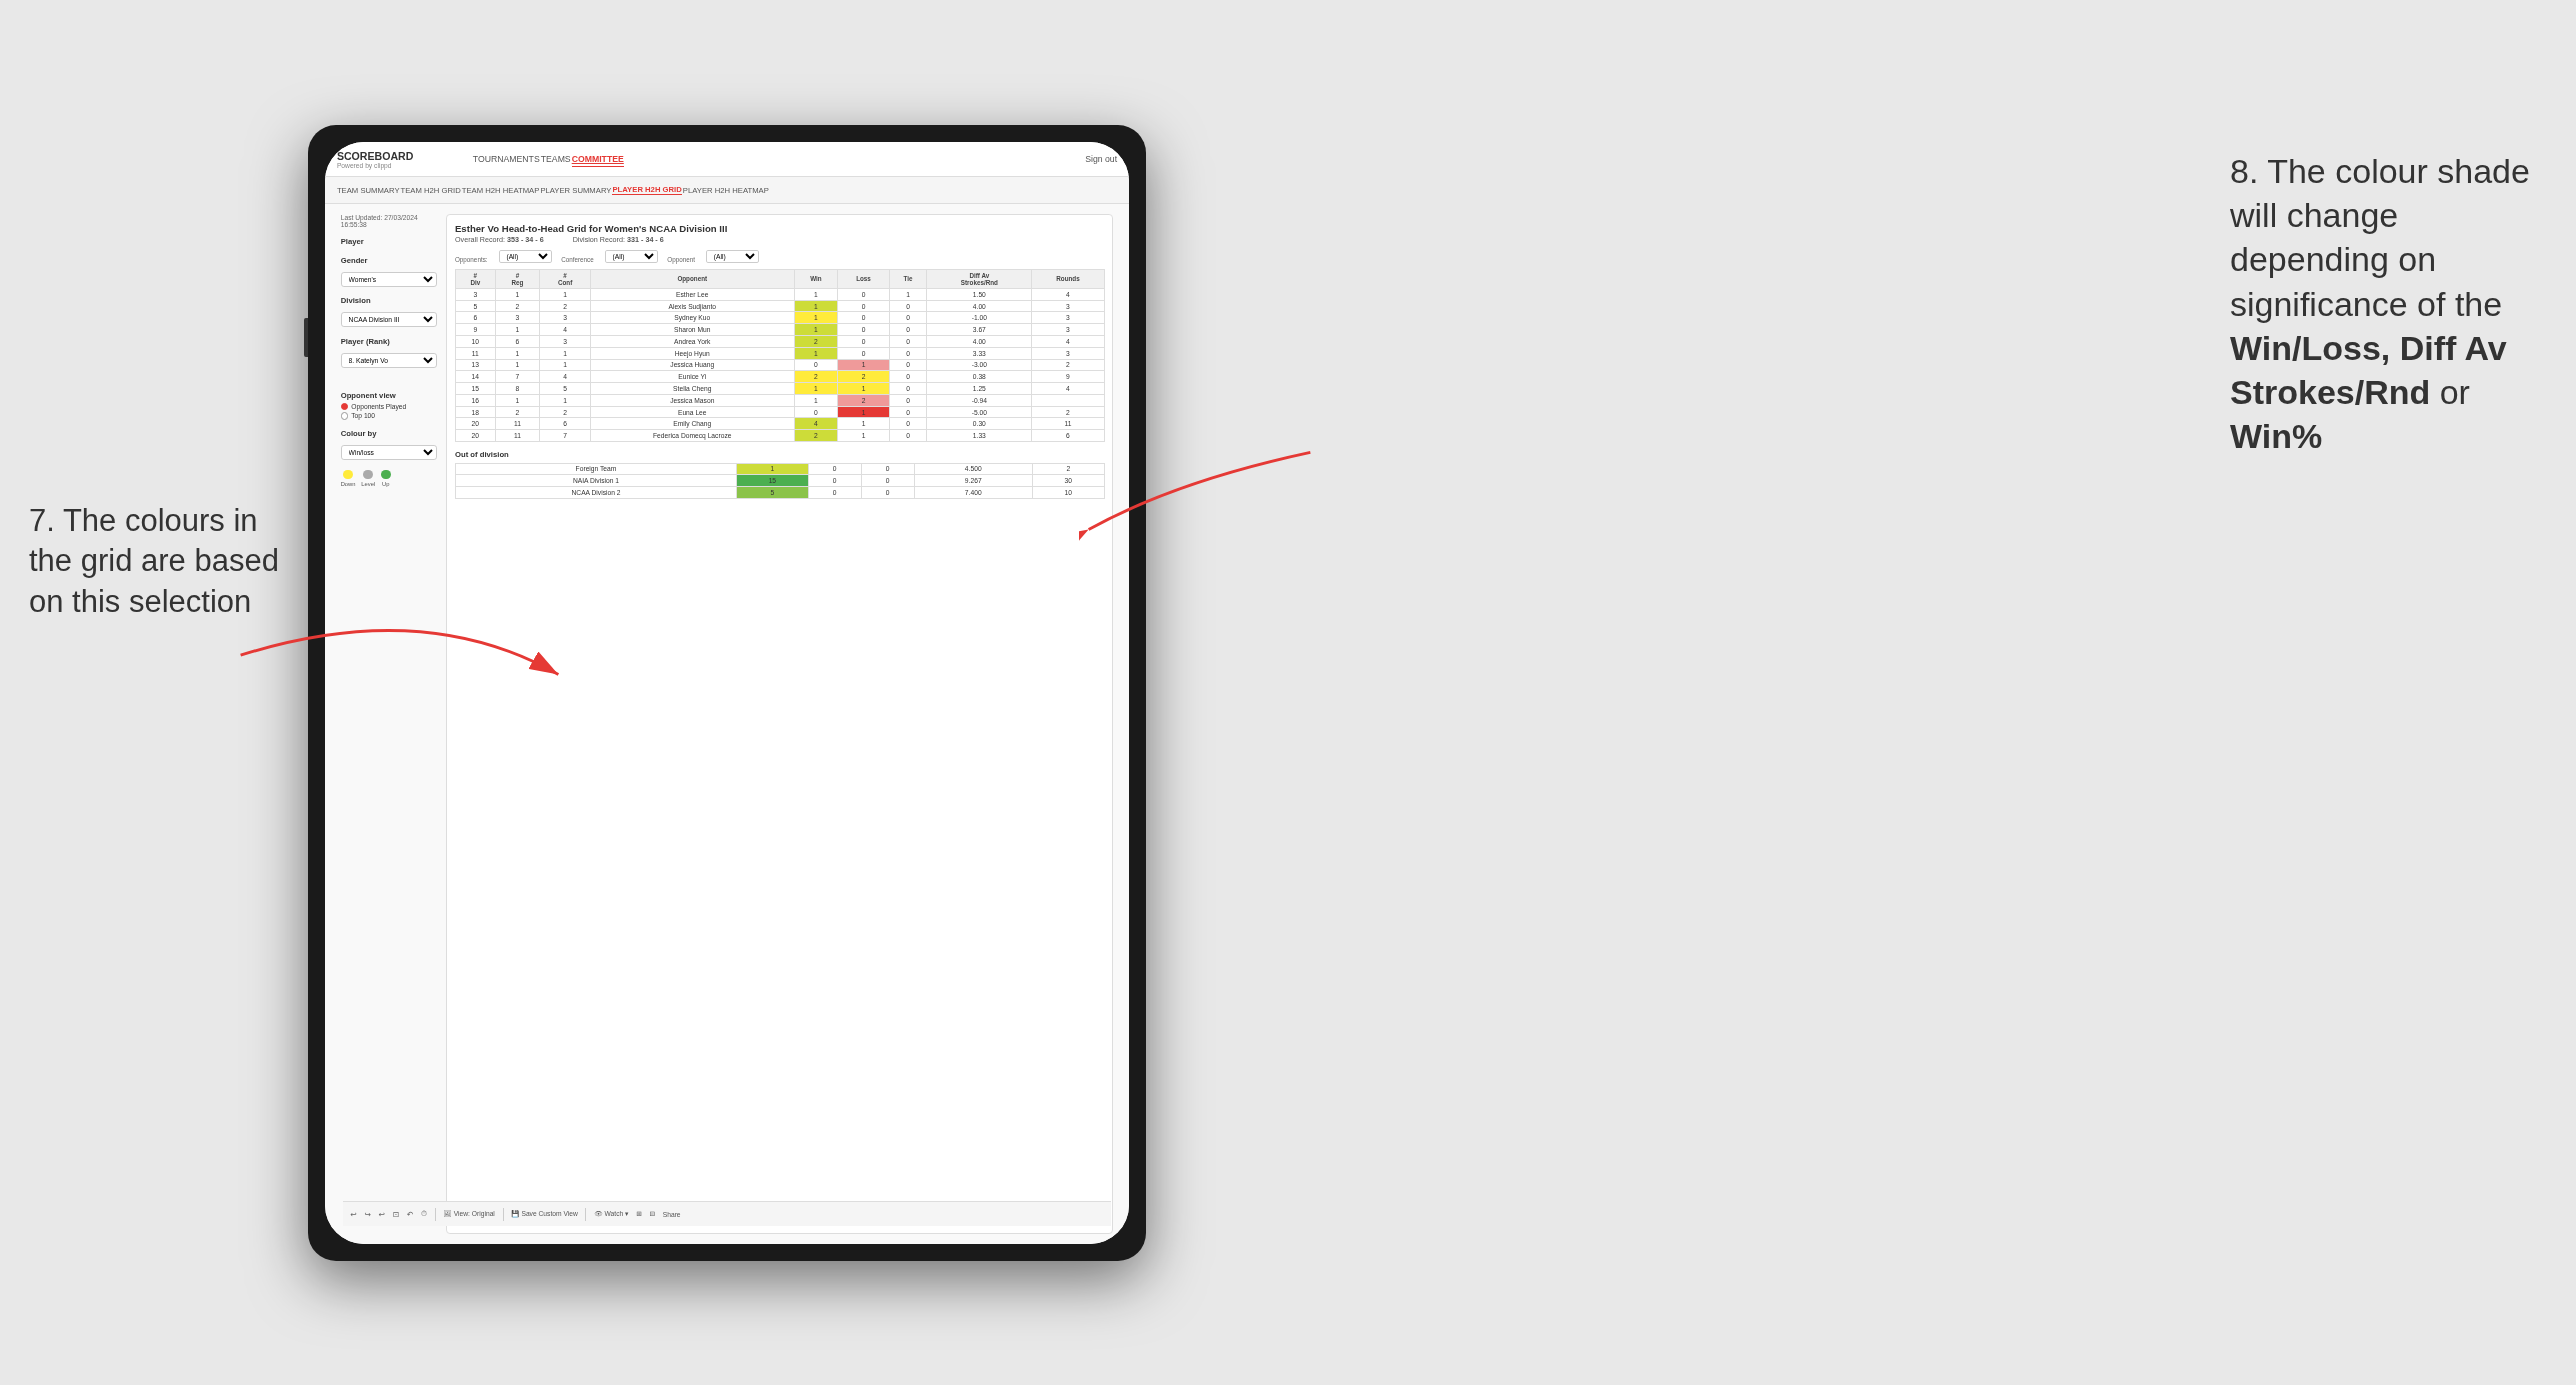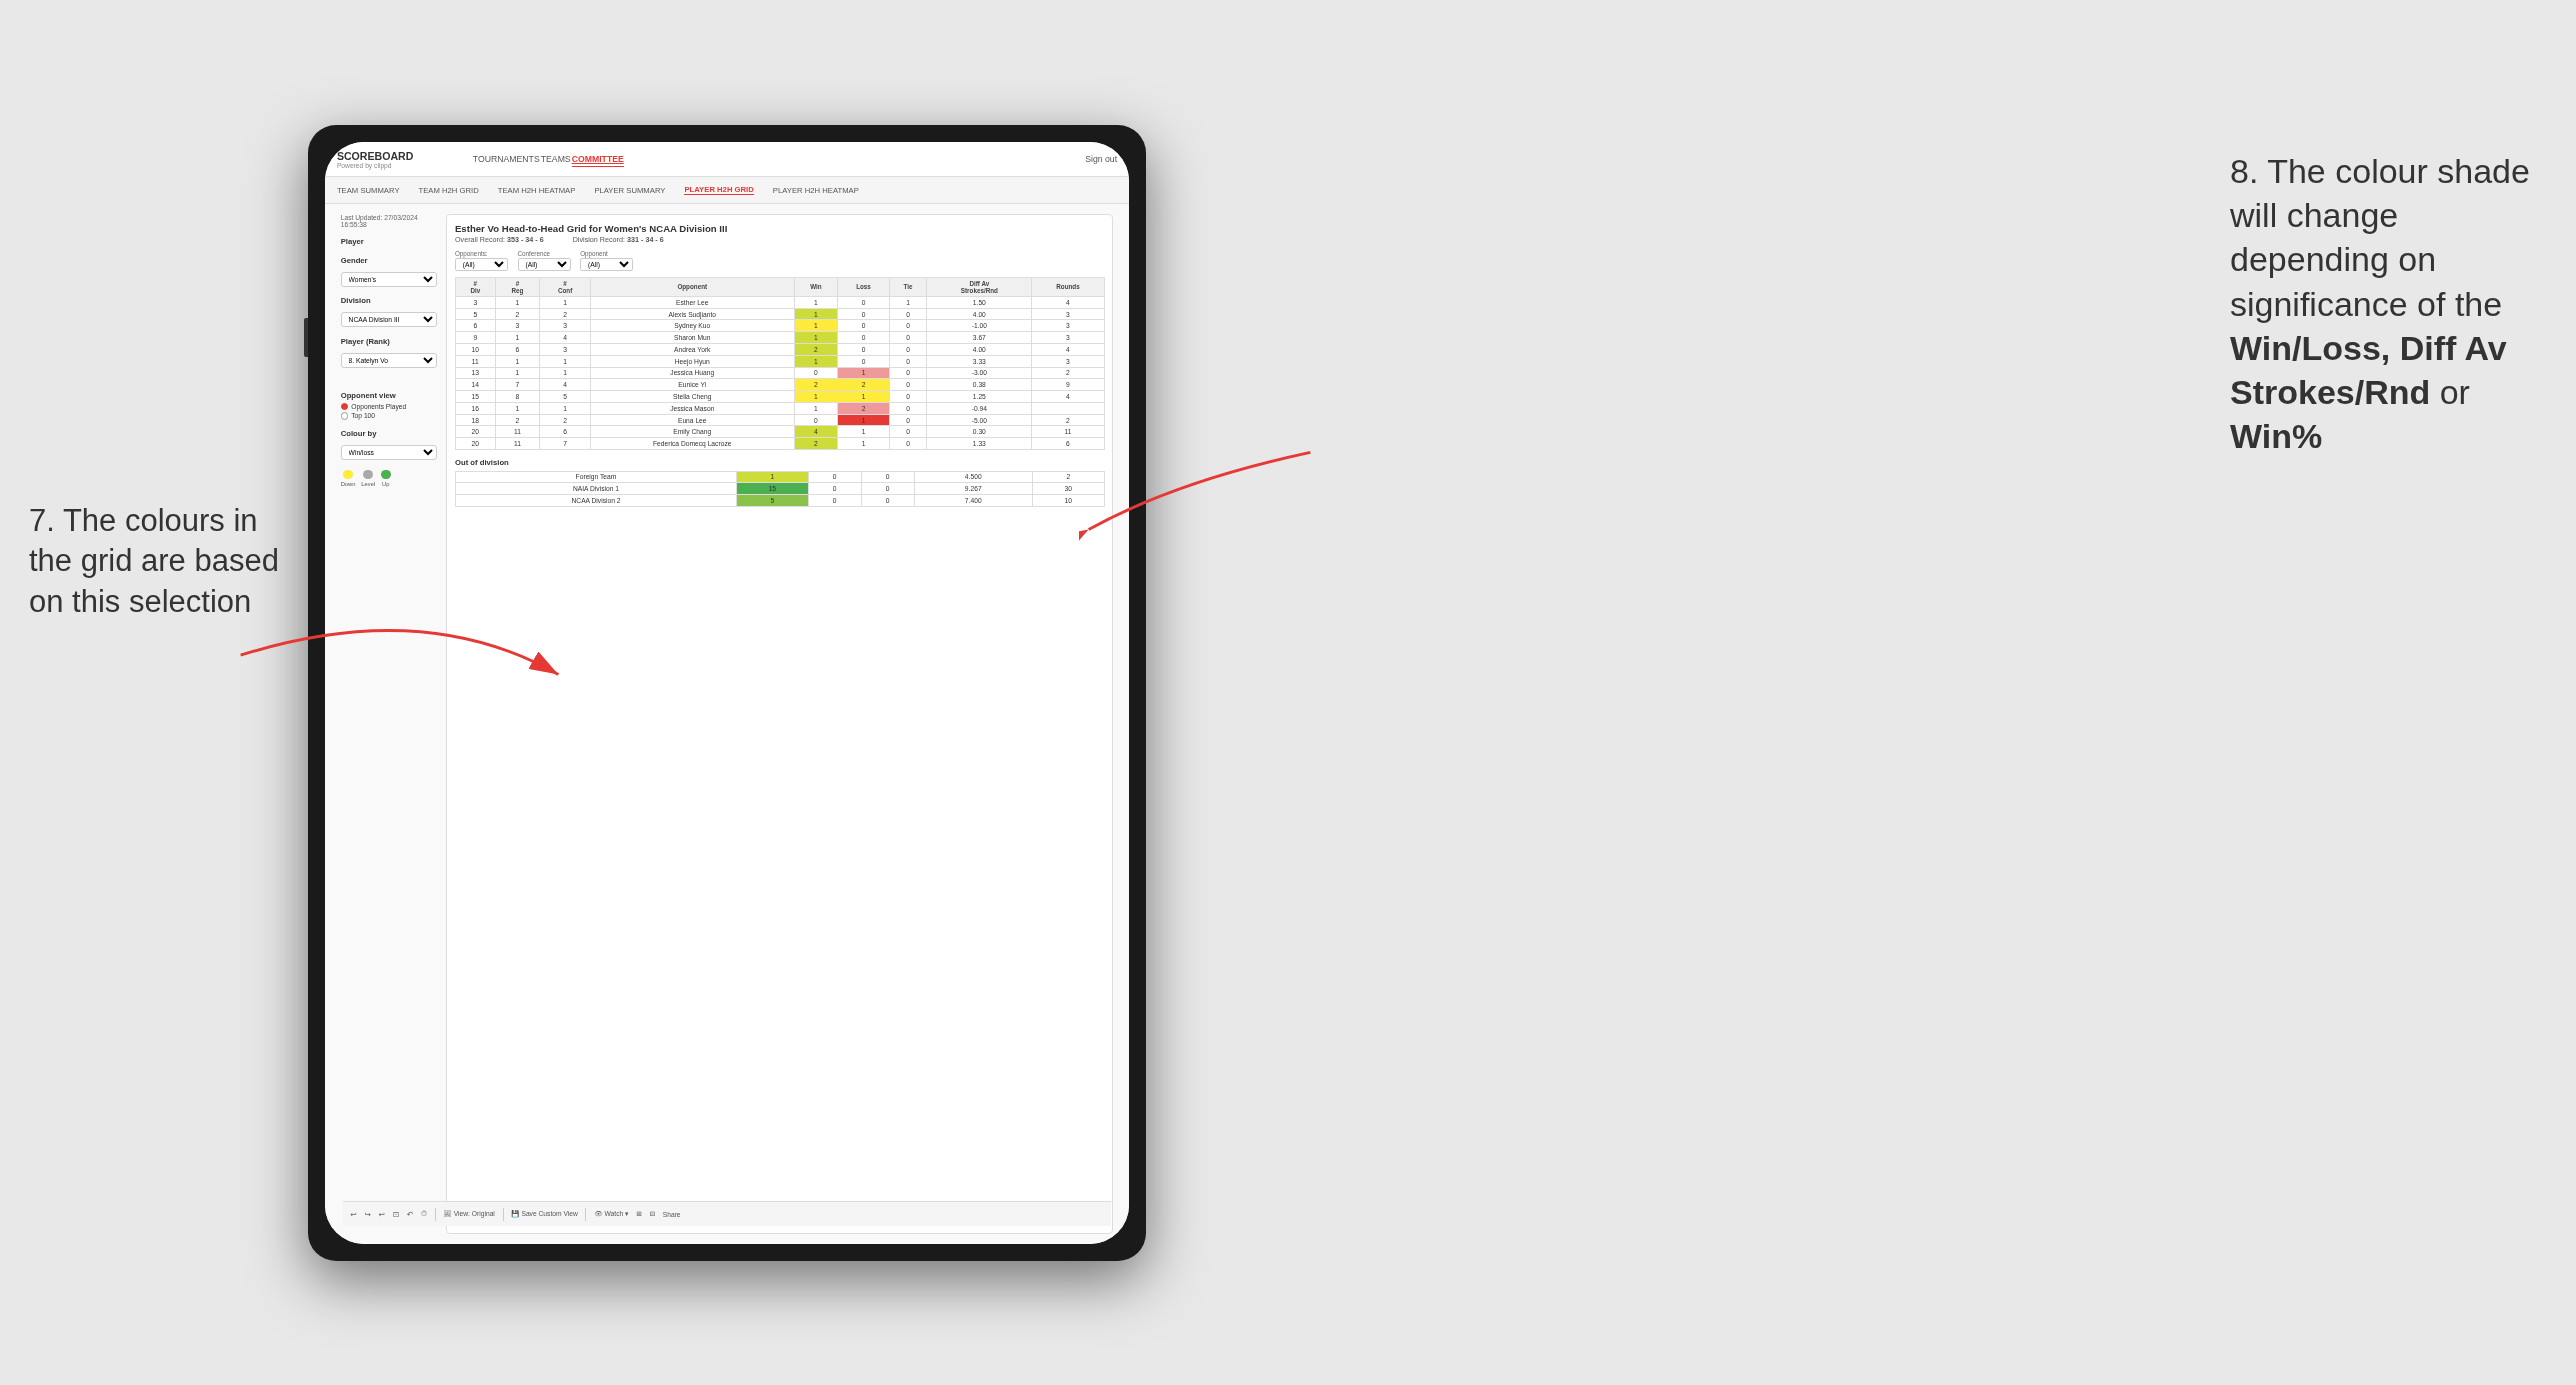--- a/index.html
+++ b/index.html
@@ -77,21 +77,21 @@
       font-size: 8.7px;
       color: #555;
     }
 
     
     .sub-nav {
       background: #f5f5f5;
       border-bottom: 1px solid #ddd;
       padding: 4.8px 11.6px;
       display: flex;
-      gap: 19px;
+      gap: 1px;
       height: 27px;
       align-items: center;
     }
     .sub-nav-item {
       font-size: 7.7px;
       color: #555;
       cursor: pointer;
     }
     .sub-nav-item.active {
       color: #e53935;
@@ -206,22 +206,23 @@
       margin-bottom: 5.8px;
     }
     .filter-row {
       display: flex;
       gap: 9.6px;
       margin-bottom: 5.8px;
       align-items: center;
     }
     .filter-group {
       display: flex;
-      flex-direction: column;
-      gap: 1px;
+      flex-direction: row;
+      gap: 11px;
+      align-items: flex-end;
     }
     .filter-group-label {
       font-size: 6.3px;
       color: #666;
     }
     .filter-select-sm {
       font-size: 6.7px;
       border: 1px solid #ccc;
       border-radius: 1.9px;
       padding: 1px 2.9px;

